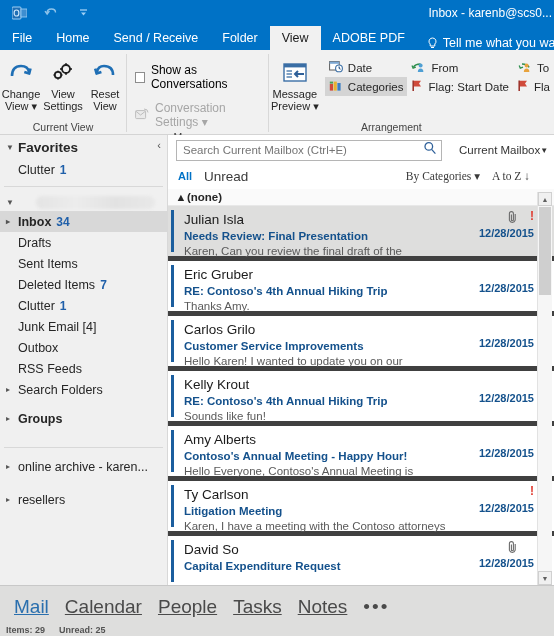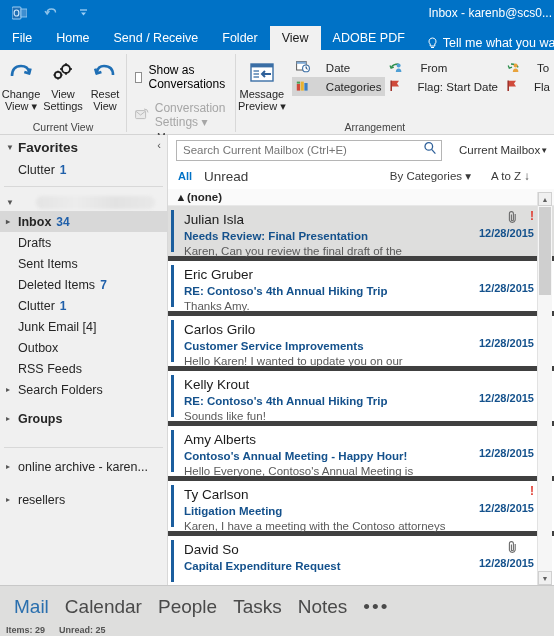--- a/index.html
+++ b/index.html
@@ -54,21 +54,21 @@
     padding-top: 4px; font-size: 11px; color: #262626; text-align: center; line-height: 12px;
     cursor: default;
   }
   .bigbtn .bi { height: 30px; display: flex; align-items: center; justify-content: center; }
 
   .checkrow { display: flex; align-items: center; gap: 6px; padding: 5px 6px 1px 8px; font-size: 12px; }
   .cbox { width: 11px; height: 11px; border: 1px solid #8d8d8d; background: #fff; }
   .dim { color: #a6a6a6; }
 
   .arrbox { position: relative; flex: 1; display: grid; grid-template-columns: 1fr 1fr 1fr; grid-template-rows: 1fr 1fr; padding: 4px 0 0 4px; }
-  .arritem { display: flex; align-items: center; gap: 16px; font-size: 11.5px; color: #262626; padding: 2px 4px; white-space: nowrap; cursor: default; }
+  .arritem { display: flex; align-items: center; gap: 5px; font-size: 11.5px; color: #262626; padding: 2px 4px; white-space: nowrap; cursor: default; }
   .arritem.sel { background: #d4d4d4; }
 
   
   .main { position: absolute; top: 135px; left: 0; right: 0; bottom: 51px; display: flex; background: #ffffff; }
 
   
   .sidebar { width: 168px; background: #f0f0f0; position: relative; font-size: 12.5px; color: #262626; border-right: 1px solid #d8d8d8; }
   .sb-row { height: 21px; display: flex; align-items: center; padding-left: 6px; white-space: nowrap; cursor: default; }
   .sb-row.head { font-weight: bold; font-size: 13.5px; height: 24px; }
   .sb-row.indent { padding-left: 18px; }
@@ -92,21 +92,21 @@
   }
   .searchbox input {
     border: 0; outline: 0; flex: 1; font-size: 11.5px; color: #767676;
     font-family: "Liberation Sans", sans-serif; background: transparent;
   }
   .mbxsel { width: 96px; height: 21px; display: flex; align-items: center; justify-content: space-between; font-size: 11.5px; color: #333; padding: 0 3px 0 5px; white-space: nowrap; }
 
   .filterbar { height: 26px; display: flex; align-items: center; padding: 0 4px 0 10px; font-size: 13px; color: #3a3a3a; }
   .f-all { color: #0072c6; font-weight: bold; font-size: 11px; margin-right: 12px; cursor: default; }
   .f-unread { font-size: 13.5px; cursor: default; }
-  .f-right { margin-left: auto; display: flex; align-items: center; gap: 20px; font-size: 11.5px; color: #3a3a3a; padding-right: 20px; }
+  .f-right { margin-left: auto; display: flex; align-items: center; gap: 12px; font-size: 11.5px; color: #3a3a3a; padding-right: 20px; font-family: Liberation Serif, serif; }
 
   .grouprow { height: 17px; display: flex; align-items: center; padding-left: 10px; font-size: 11.5px; font-weight: bold; color: #262626; background: #fafafa; border-bottom: 1px solid #e8e8e8; }
 
   .msglist { flex: 1; overflow: hidden; position: relative; }
   .msg { height: 55px; position: relative; border-bottom: 5px solid #404040; background: #ffffff; cursor: default; padding: 5px 8px 0 16px; }
   .msg.selected { background: #dededd; }
   .msg .bar { position: absolute; left: 3px; top: 4px; bottom: 4px; width: 3px; background: #1b5e9e; }
   .msg .from { font-size: 13.5px; color: #1b1b1b; line-height: 17px; }
   .msg .subj { font-size: 11.5px; color: #14518c; font-weight: bold; line-height: 16px; }
   .msg .prev { font-size: 11.5px; color: #5a5a5a; line-height: 15px; }
@@ -118,21 +118,21 @@
   .vs-up, .vs-dn { height: 14px; display: flex; align-items: center; justify-content: center; font-size: 7px; color: #606060; border: 1px solid #d0d0d0; background: #f0f0f0; }
   .vs-dn { position: absolute; bottom: 0; left: 0; right: 0; }
   .vs-thumb { position: absolute; top: 15px; left: 1px; right: 1px; height: 88px; background: #cfcfcf; }
 
   
   .bottomnav {
     position: absolute; left: 0; right: 0; bottom: 0; height: 51px;
     background: #dededd; border-top: 1px solid #c8c8c8;
   }
   .navrow { display: flex; align-items: center; gap: 16px; padding: 4px 0 0 14px; height: 38px; }
-  .navitem { font-size: 19px; color: #4a4a4a; cursor: default; white-space: nowrap; }
+  .navitem { font-size: 19px; color: #4a4a4a; cursor: default; white-space: nowrap; text-decoration: underline; }
   .navitem.active { color: #2a6fae; }
   .navdots { font-size: 19px; color: #4a4a4a; letter-spacing: 2px; cursor: default; }
   .statusbar { height: 12px; display: flex; align-items: center; gap: 14px; padding-left: 6px; font-size: 9px; color: #3a3a3a; font-weight: bold; opacity: .85; }
 </style>
 </head>
 <body>
 
 <div id="app">
 
   <div class="titlebar">

